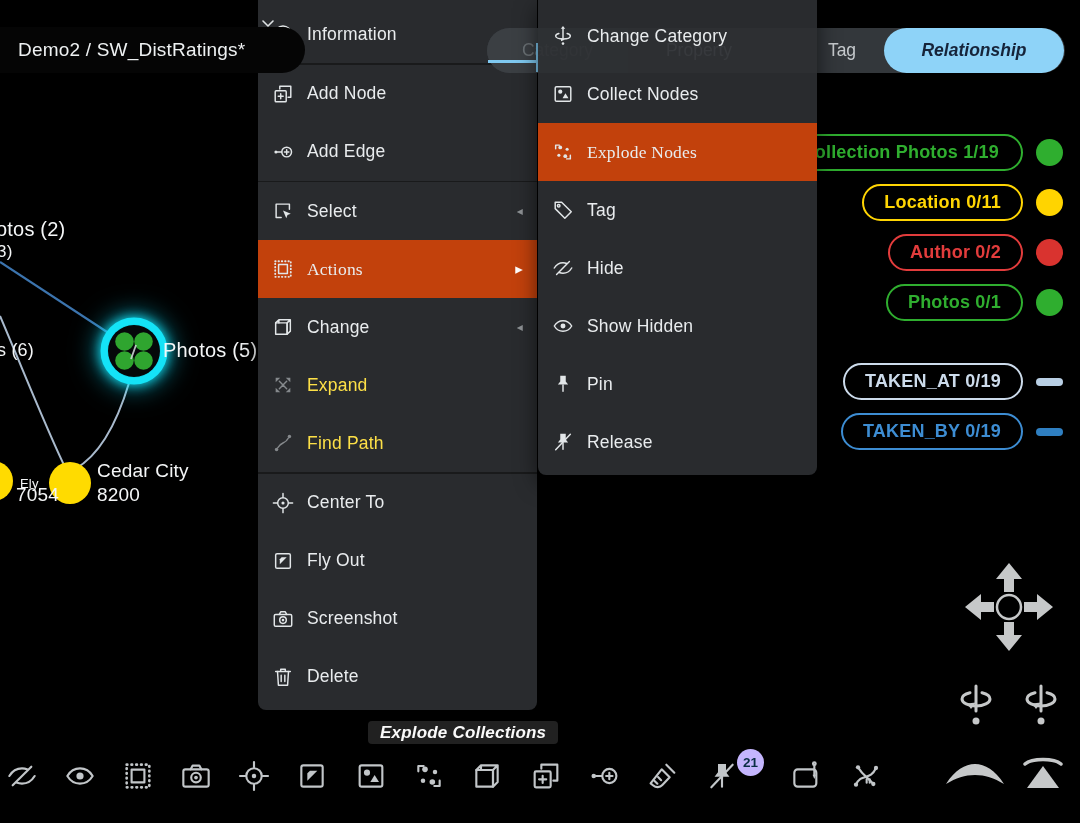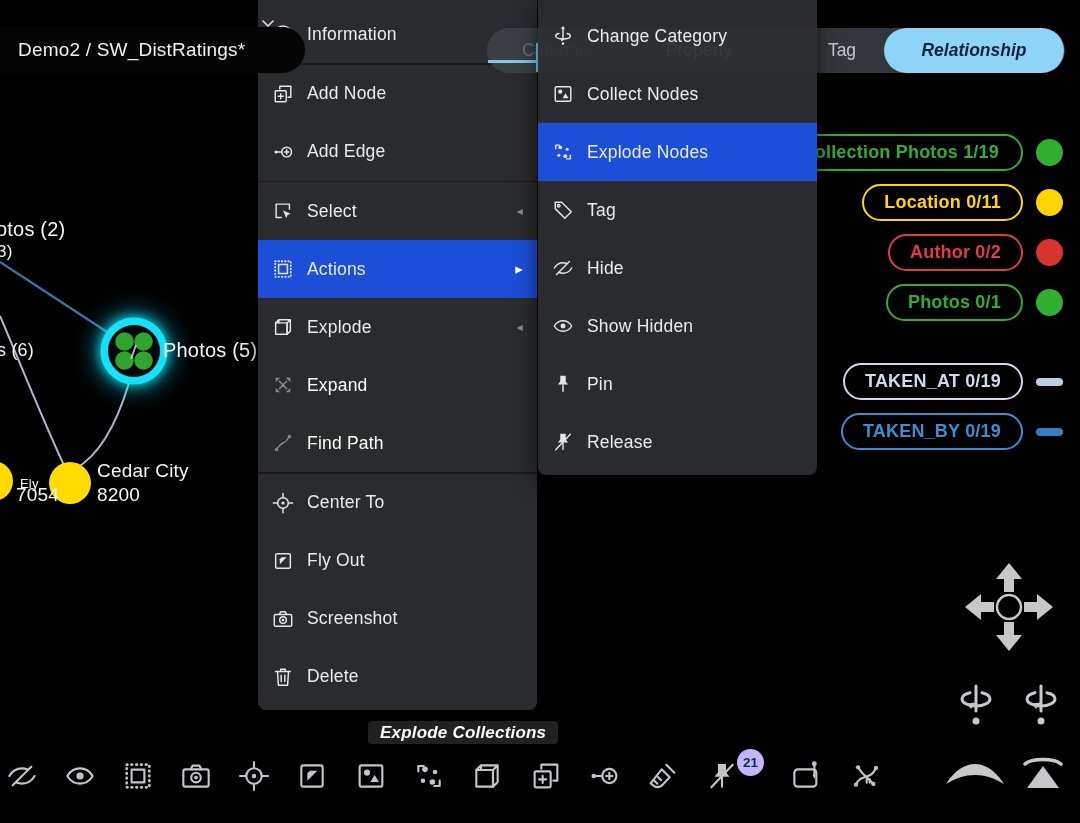--- a/index.html
+++ b/index.html
@@ -30,22 +30,22 @@
   .underline-v{position:absolute;left:48.5px;top:15px;width:2.5px;height:29px;z-index:31;}
 
   
   .menu{position:absolute;background:rgba(45,47,50,.92);box-shadow:0 8px 22px rgba(0,0,0,.6);
     color:#e9ecee;border-radius:0 0 8px 8px;padding-top:5px;padding-bottom:4px;}
   #context-menu{left:258px;top:0;width:279px;z-index:20;}
   #sub-menu{left:538px;top:0;width:279px;z-index:40;padding-top:7px;}
   .menu-item{display:flex;align-items:center;height:58px;padding:0 14px;gap:13px;font-size:17.5px;
     letter-spacing:.2px;cursor:pointer;}
   .menu-item .ic{flex:0 0 auto;color:#e2e6e8;}
-  .menu-item.hl{background:#1d4ed8;}
-  .menu-item.disabled{color:#ffffff;}
+  .menu-item.hl{background:#c2410c;font-family:Liberation Serif, serif;}
+  .menu-item.disabled{color:#fde047;}
   .menu-item.disabled .ic{color:#85898c;}
   .mdiv{height:1.5px;background:#191a1b;}
   .arrow{margin-left:auto;font-size:12px;color:#8d9194;}
   .arrow.open{color:#ffffff;font-size:15px;}
 
   
   .legend-row{position:absolute;right:17px;height:37px;display:flex;align-items:center;gap:13px;z-index:10;}
   .pill{display:flex;align-items:center;height:37px;border:2px solid;border-radius:19px;
     padding:0 20px;font-size:18px;font-weight:600;letter-spacing:.2px;box-sizing:border-box;white-space:nowrap;}
   .marker-circle{width:27px;height:27px;border-radius:50%;flex:0 0 auto;}
@@ -170,21 +170,21 @@
         <span>Actions</span>
         <span class="arrow open">▸</span>
       </div>
       <div class="menu-item">
         <svg class="ic" style="width:22px;height:22px" viewBox="0 0 24 24">
           <g fill="none" stroke="currentColor" stroke-width="1.6" stroke-linecap="round" stroke-linejoin="round">
             <rect x="4" y="7.5" width="12.5" height="12.5"></rect>
             <path d="M4 7.5L7.5 4H20v12.5L16.5 20M16.5 7.5L20 4M7.5 4v3.5M16.5 7.5v12.5"></path>
           </g>
         </svg>
-        <span>Explode</span>
+        <span>Change</span>
         <span class="arrow ">◂</span>
       </div>
       <div class="menu-item disabled">
         <svg class="ic" style="width:22px;height:22px" viewBox="0 0 24 24">
           <g fill="none" stroke="currentColor" stroke-width="1.6" stroke-linecap="round" stroke-linejoin="round">
             <path d="M8 8l8 8M16 8l-8 8"></path>
             <path fill="currentColor" stroke="none" d="M4 4h5L4 9zM20 4v5l-5-5zM4 20v-5l5 5zM20 20h-5l5-5z"></path>
           </g>
         </svg>
         <span>Expand</span>

